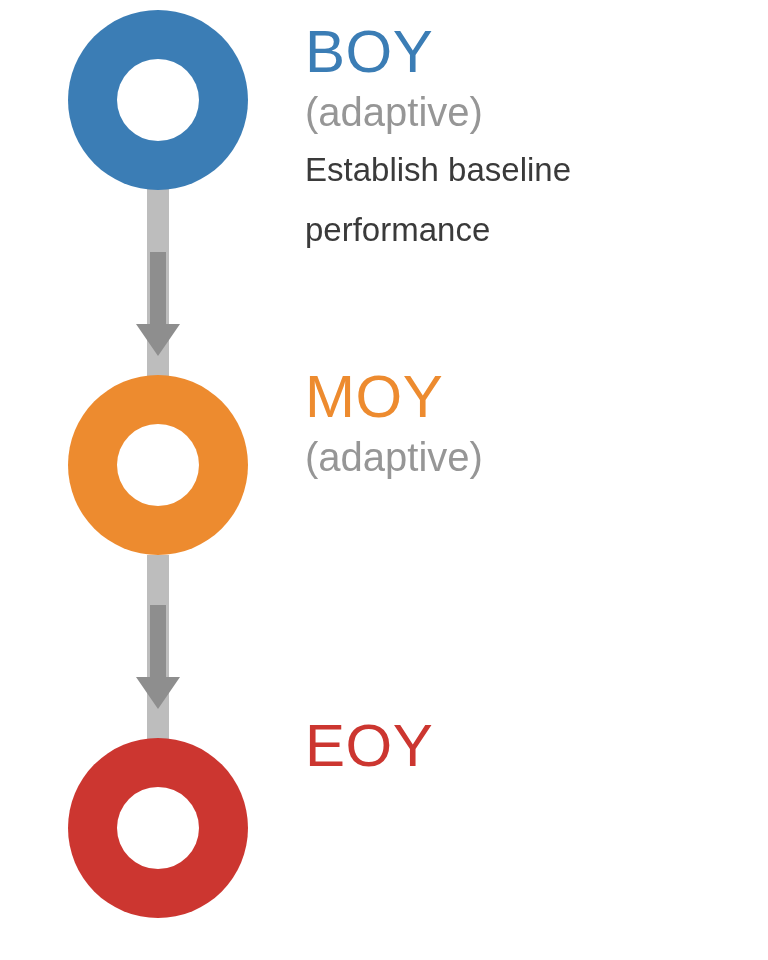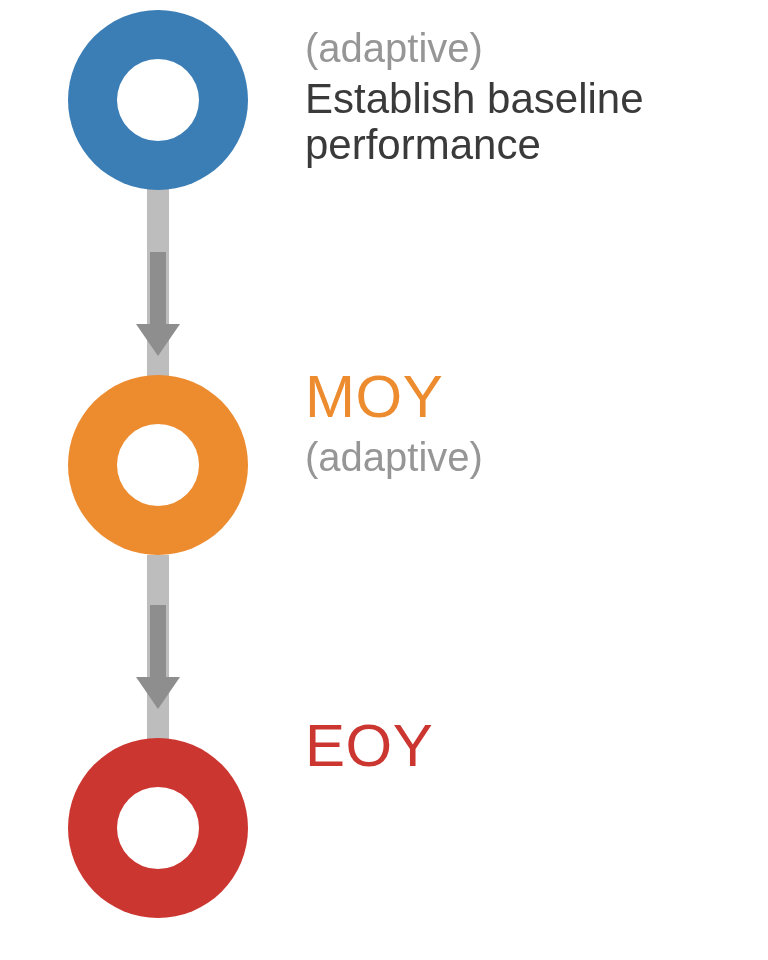--- a/index.html
+++ b/index.html
@@ -93,22 +93,22 @@
 
   .adaptive {
     font-size: 40px;
     line-height: 48px;
     color: #969696;
     font-weight: 400;
     margin: 4px 0 0 0;
   }
 
   .desc {
-    font-size: 42px;
-    line-height: 46px;
+    font-size: 33px;
+    line-height: 60px;
     color: #3a3a3a;
     font-weight: 400;
     margin: 4px 0 0 0;
   }
 </style>
 </head>
 <body>
 
 <div id="infographic">
 
@@ -120,20 +120,21 @@
       <path d="M16 0 H32 V72 H46 L24 104 L2 72 H16 Z" fill="#8e8e8e"></path>
     </svg>
     <svg class="arrow arrow-2" viewBox="0 0 48 110">
       <path d="M16 0 H32 V72 H46 L24 104 L2 72 H16 Z" fill="#8e8e8e"></path>
     </svg>
   </div>
 
   <div class="milestone milestone-boy">
     <div class="donut" style="background:#3B7DB5"></div>
     <div class="text-block tb-boy">
+      <div class="title" style="color:#3B7DB5">BOY</div>
       <div class="adaptive">(adaptive)</div>
       <div class="desc">Establish baseline performance</div>
     </div>
   </div>
 
   <div class="milestone milestone-moy">
     <div class="donut" style="background:#ED8B2F"></div>
     <div class="text-block tb-moy">
       <div class="title" style="color:#ED8B2F">MOY</div>
       <div class="adaptive">(adaptive)</div>

